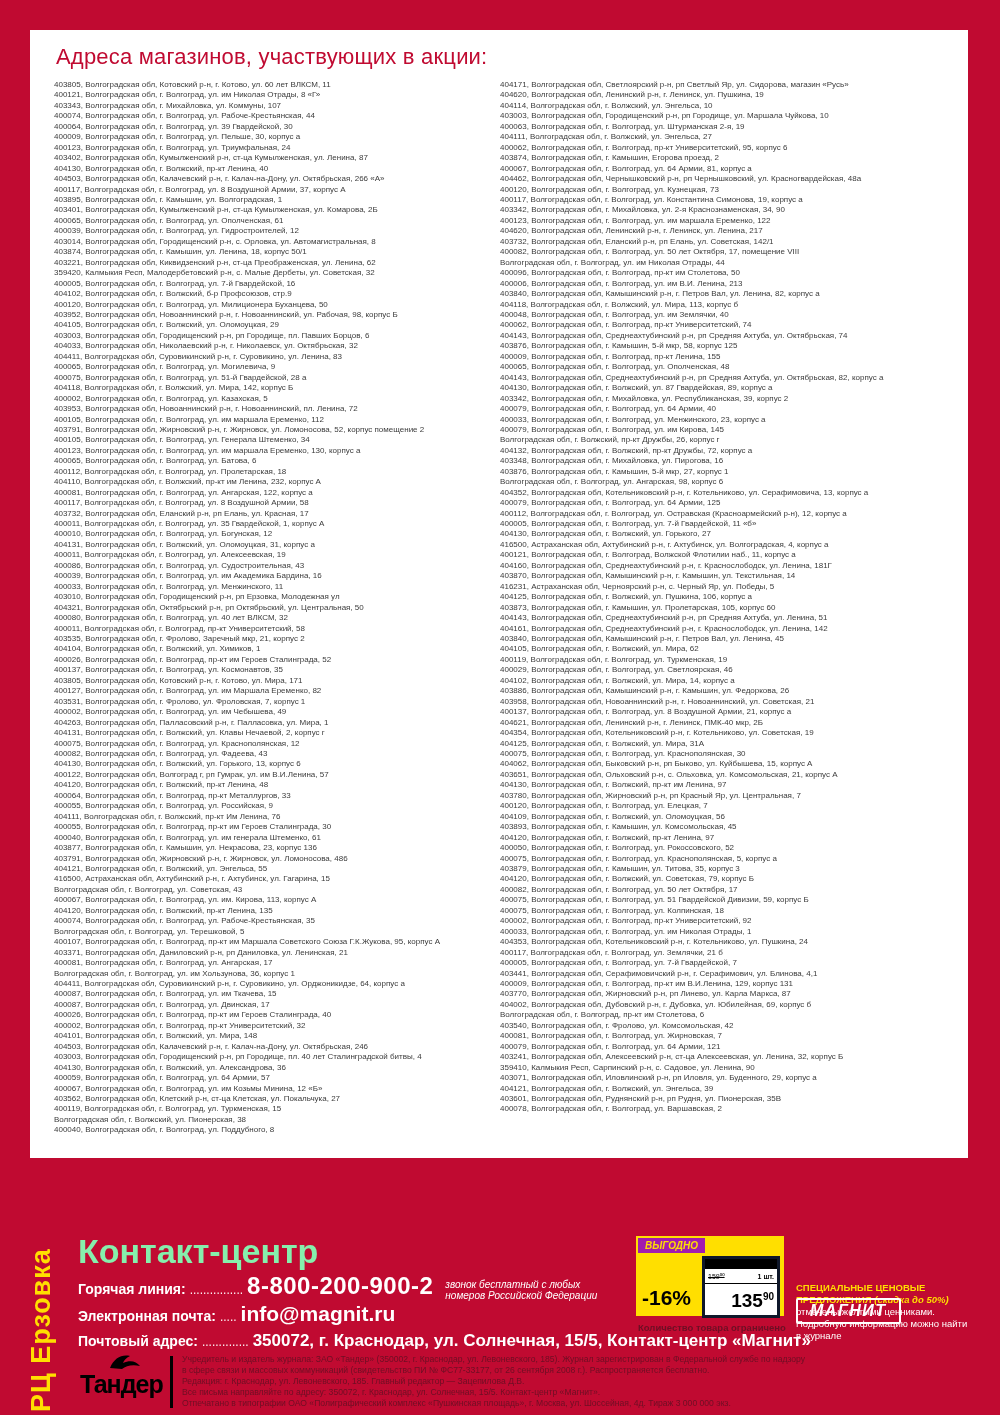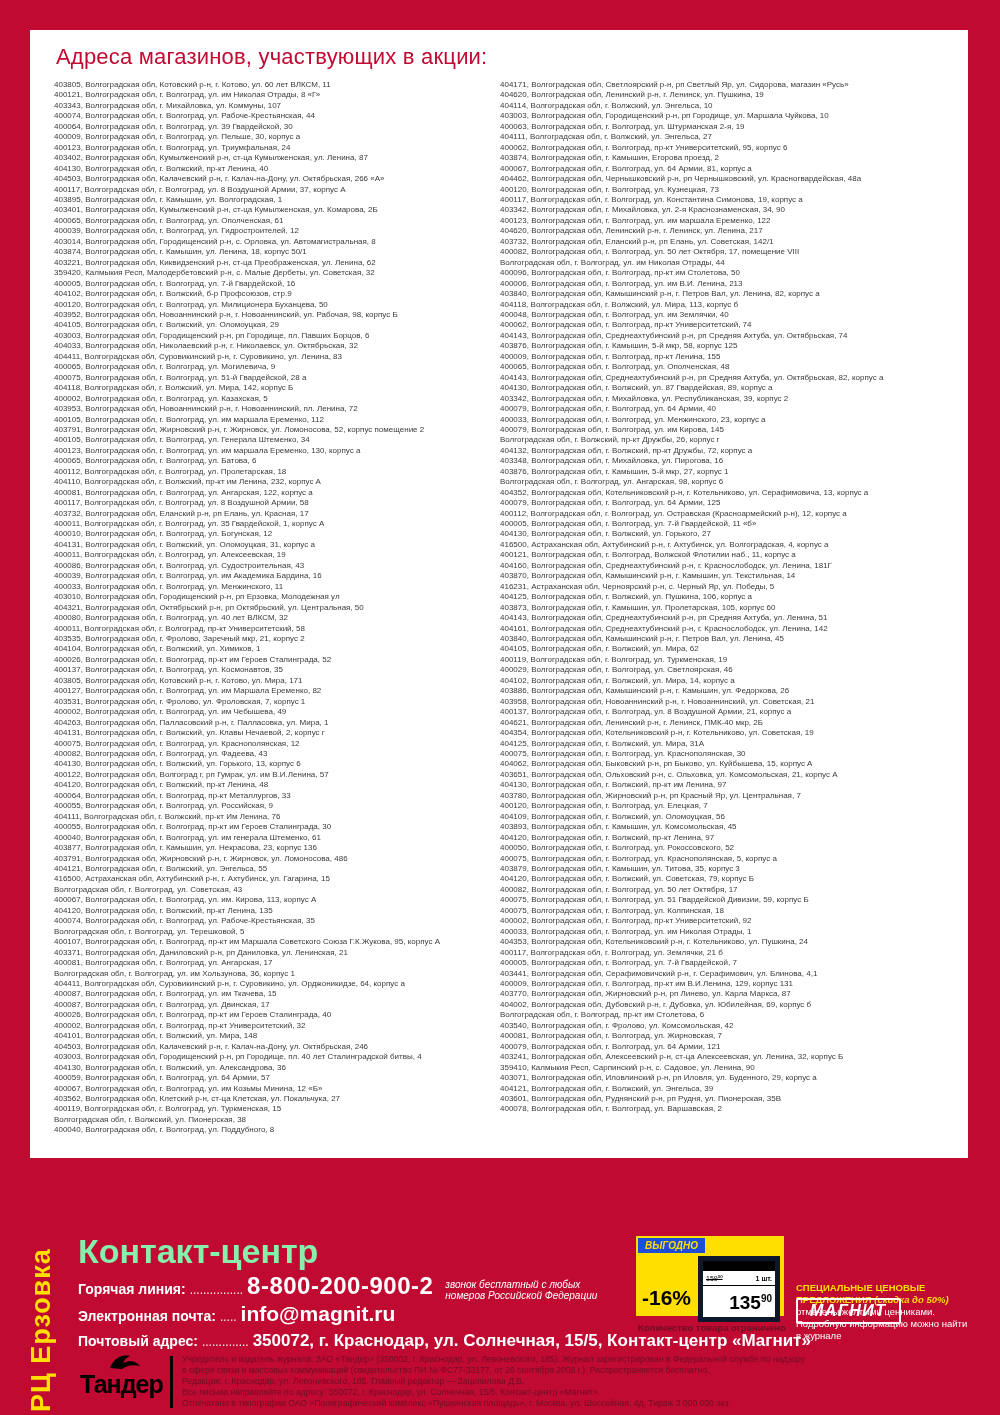--- a/index.html
+++ b/index.html
@@ -24,24 +24,24 @@
   .row-postal{top:1331px;}
   .contact-label{font-size:14px;font-weight:bold;}
   .contact-dots{font-size:12px;margin:0 4px;opacity:0.95;}
   .hotline-number{font-size:24px;font-weight:bold;letter-spacing:0.5px;}
   .hotline-note{font-size:10px;line-height:11px;margin-left:12px;white-space:normal;width:170px;display:inline-block;transform:translateY(-6px);font-style:italic;}
   .email-value{font-size:21px;font-weight:bold;}
   .postal-value{font-size:17px;font-weight:bold;}
 
   
   .promo-box{position:absolute;left:636px;top:1236px;width:148px;height:80px;background:#ffdf00;}
-  .promo-badge{position:absolute;left:2px;top:2px;background:#1d4ed8;color:#ffdf00;font-size:10px;
+  .promo-badge{position:absolute;left:2px;top:2px;background:#a21caf;color:#ffdf00;font-size:10px;
     font-weight:bold;font-style:italic;padding:2px 7px;}
   .promo-discount{position:absolute;left:6px;bottom:6px;font-size:21px;font-weight:bold;color:#000;}
-  .mini-tag{position:absolute;right:4px;top:20px;width:72px;height:56px;background:#fff;border:5px solid #0f172a;}
+  .mini-tag{position:absolute;right:4px;top:20px;width:72px;height:56px;background:#fff;border:3px solid #0f172a;}
   .mini-tag-band{height:10px;background:#000;}
   .mini-tag-mid{height:14px;border-bottom:1px solid #000;display:flex;align-items:center;justify-content:space-between;padding:0 3px;}
   .mini-tag-old{font-size:7px;color:#000;text-decoration:line-through;}
   .mini-tag-unit{font-size:7px;color:#000;font-weight:bold;}
   .mini-tag-price{font-size:19px;font-weight:bold;color:#000;text-align:right;padding-right:3px;line-height:26px;}
   .mini-tag-price sup{font-size:10px;}
   .promo-limit{position:absolute;left:638px;top:1322px;font-size:9.5px;color:#6d0f24;font-weight:bold;}
 
   .side-text{position:absolute;left:796px;top:1238px;width:174px;font-size:9.5px;line-height:12px;color:#ffffff;margin-top:44px;}
   .side-text .yellow{color:#ffdf00;font-weight:bold;}

